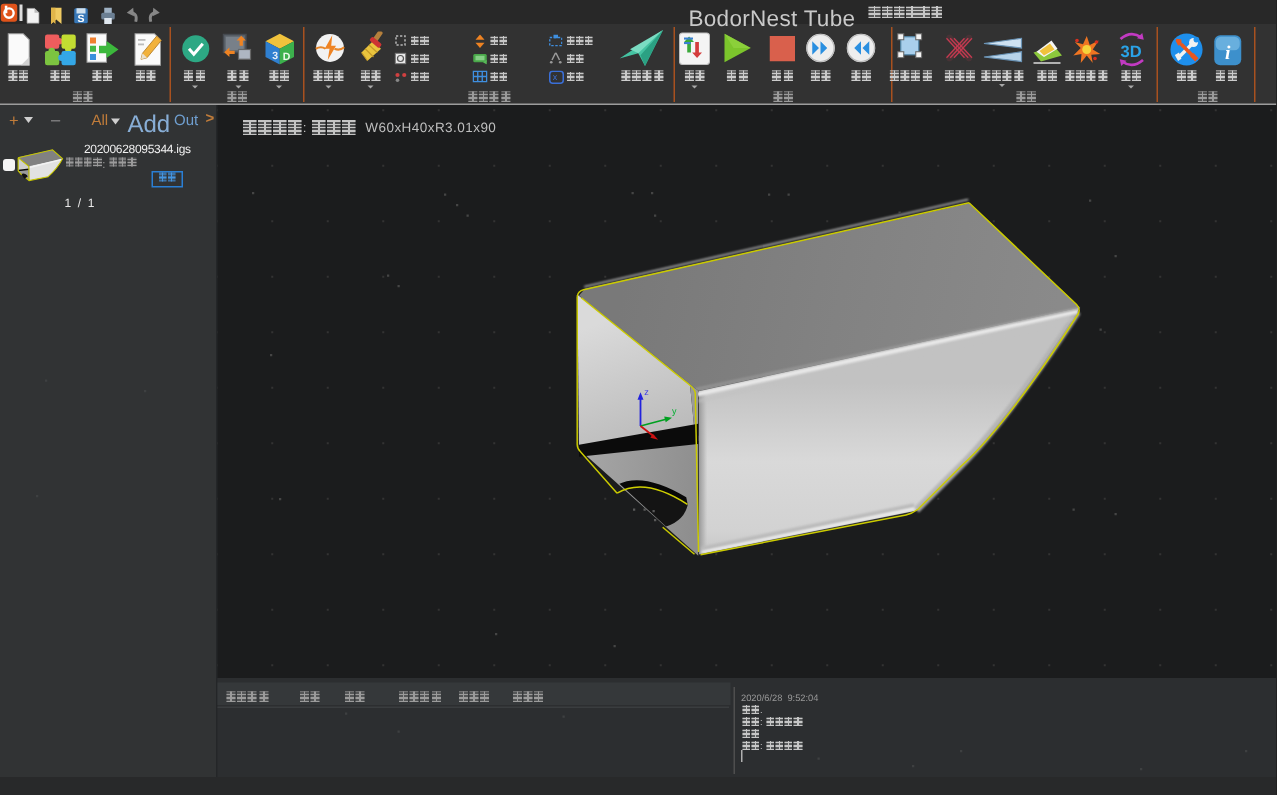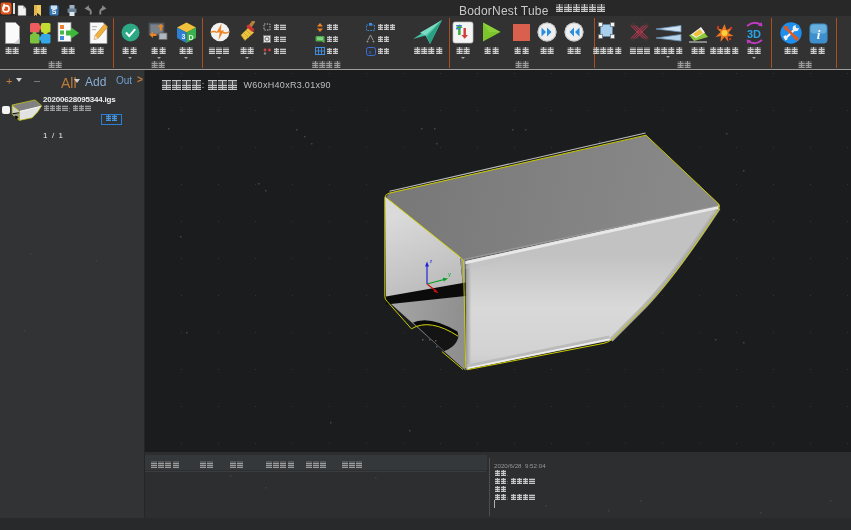--- a/index.html
+++ b/index.html
@@ -17,21 +17,21 @@
 .c.s9{width:8.2px;height:8.6px;margin:0 .5px}
 .c.s10{width:9.2px;height:10px;margin:0 .5px}
 .lab{position:absolute;transform:translateX(-50%);white-space:nowrap;font-size:8px;color:#ddd;line-height:8px}
 .glab{position:absolute;transform:translateX(-50%);white-space:nowrap;line-height:7px}
 .ic{position:absolute}
 .sep{position:absolute;top:18px;width:1px;height:50px;background:#a8511f}
 .dd{position:absolute;transform:translateX(-50%);width:0;height:0;border-left:2.2px solid transparent;border-right:2.2px solid transparent;border-top:2.6px solid #a8a8a8}
 .sit{position:absolute;white-space:nowrap;line-height:7px}
 
 #tbar{position:absolute;left:0;top:0;width:851px;height:16px;background:#282828}
-#title{position:absolute;left:459px;top:3.5px;font-size:12px;color:#c9c9c9;letter-spacing:.2px}
+#title{position:absolute;left:459px;top:3.5px;font-size:15px;color:#c9c9c9;letter-spacing:.2px}
 #title .c{width:7.4px;height:8.4px;margin:0 .45px}
 
 #ribbon{}
 #rline{position:absolute;left:0;top:69px;width:851px;height:1px;background:#9c9c9c}
 
 #lpanelbg{position:absolute;left:0;top:70px;width:145px;height:448px;background:#313334}
 #lpanel{}
 
 #vport{position:absolute;left:145px;top:70px;width:706px;height:382px;background:#1b1c1d;
 background-image:radial-gradient(#333333 0.8px,transparent 1px);background-size:37px 37px;background-position:18px 22px}
@@ -320,37 +320,37 @@
 <div class="sep" style="left:835.5px"></div>
 </div>
 <div id="rline"></div>
 
 <div id="lpanelbg"></div>
 <div class="abs" style="left:144px;top:70px;width:1.5px;height:448px;background:#242628"></div>
 <div id="lpanel">
 <div class="abs" style="left:6px;top:75px;font-size:11px;color:#c07c3a">+</div>
 <div class="abs" style="left:16px;top:78px;width:0;height:0;border-left:3.5px solid transparent;border-right:3.5px solid transparent;border-top:4.5px solid #cfcfcf"></div>
 <div class="abs" style="left:34px;top:74px;font-size:11px;color:#909090">–</div>
-<div class="abs" style="left:61px;top:75px;font-size:14px;color:#c07c3a">All</div>
+<div class="abs" style="left:61px;top:75px;font-size:10px;color:#c07c3a">All</div>
 <div class="abs" style="left:74px;top:79px;width:0;height:0;border-left:3.5px solid transparent;border-right:3.5px solid transparent;border-top:4.5px solid #cfcfcf"></div>
-<div class="abs" style="left:85px;top:75px;font-size:12px;color:#88aed6">Add</div>
+<div class="abs" style="left:85px;top:75px;font-size:16px;color:#88aed6">Add</div>
 <div class="abs" style="left:116px;top:75px;font-size:10px;color:#6f9fd0">Out</div>
 <div class="abs" style="left:137px;top:74px;font-size:10px;font-weight:bold;color:#c07c3a">&gt;</div>
 <div class="abs" style="left:1.5px;top:105.5px;width:8.5px;height:8.5px;background:#f4f4f4;border-radius:2px"></div>
 <svg class="abs" style="left:10px;top:97px" width="33" height="27" viewBox="0 0 33 27">
 <path d="M2.1 8.1 L2.5 7.6 L25 2.9 L31.7 8.8 L9.5 13.7 Z" fill="#818181"></path>
 <path d="M9.5 13.7 L31.7 8.8 Q28.5 15 22.1 20.8 L9.4 23.4 Z" fill="#e2e2e2"></path>
 <path d="M9.7 14.6 L31 9.3" stroke="#f2f2f2" stroke-width="1" fill="none"></path>
 <path d="M2.1 8.2 L9.2 13.8 L9.3 16.2 L2.2 16.9 Z" fill="#cfcfcf"></path>
 <path d="M2.2 16.2 L9.2 15.3 L9.2 16.6 L2.2 17.5 Z" fill="#0a0a0a"></path>
 <path d="M2.2 17.2 L9.2 16.3 L9.3 23.2 Z" fill="#9a9a9a"></path>
 <path d="M4.4 19.2 a2.2 1.4 20 0 1 4 1.6 l-2.2 1.4 Z" fill="#111"></path>
 <path d="M2.1 8.1 L2.1 16.8 L4.4 19.6 M2.1 8.1 L25 2.9 L31.7 8.8 Q28.5 15 22.1 20.8 L9.4 23.4 L7.2 21.6 M2.2 8.3 L9.2 13.9 L9.4 23.3" stroke="#c8c800" stroke-width=".7" fill="none"></path>
 </svg>
-<div class="abs" style="left:43px;top:95px;font-size:8px;font-weight:bold;color:#f0f0f0;letter-spacing:-0.2px">20200628095344.igs</div>
+<div class="abs" style="left:56px;top:95px;font-size:8px;font-weight:normal;color:#f0f0f0;letter-spacing:-0.2px">20200628095344.igs</div>
 <div class="abs" style="left:43px;top:105px;font-size:7.5px;color:#9a9a9a"><span class="c s7 g"></span><span class="c s7 g"></span><span class="c s7 g"></span><span class="c s7 g"></span>: <span class="c s7 g"></span><span class="c s7 g"></span><span class="c s7 g"></span></div>
 <div class="abs" style="left:43px;top:131px;font-size:8px;color:#e8e8e8">1&nbsp;&nbsp;/&nbsp;&nbsp;1</div>
 <div class="abs" style="left:101px;top:113.5px;width:21px;height:11px;border:1px solid #2a7fd4;text-align:center;line-height:9px"><span class="c s7 b"></span><span class="c s7 b"></span></div>
 </div>
 
 <div id="vport"></div>
 <div id="vhead"><span class="c s10 o"></span><span class="c s10 o"></span><span class="c s10 o"></span><span class="c s10 o"></span>:&nbsp;<span class="c s10 o"></span><span class="c s10 o"></span><span class="c s10 o"></span>&nbsp;&nbsp;W60xH40xR3.01x90</div>
 <div id="bpanel"></div>
 <div id="bstrip"></div>
 <svg class="abs" style="left:0;top:0" width="851" height="530" viewBox="0 0 851 530">

